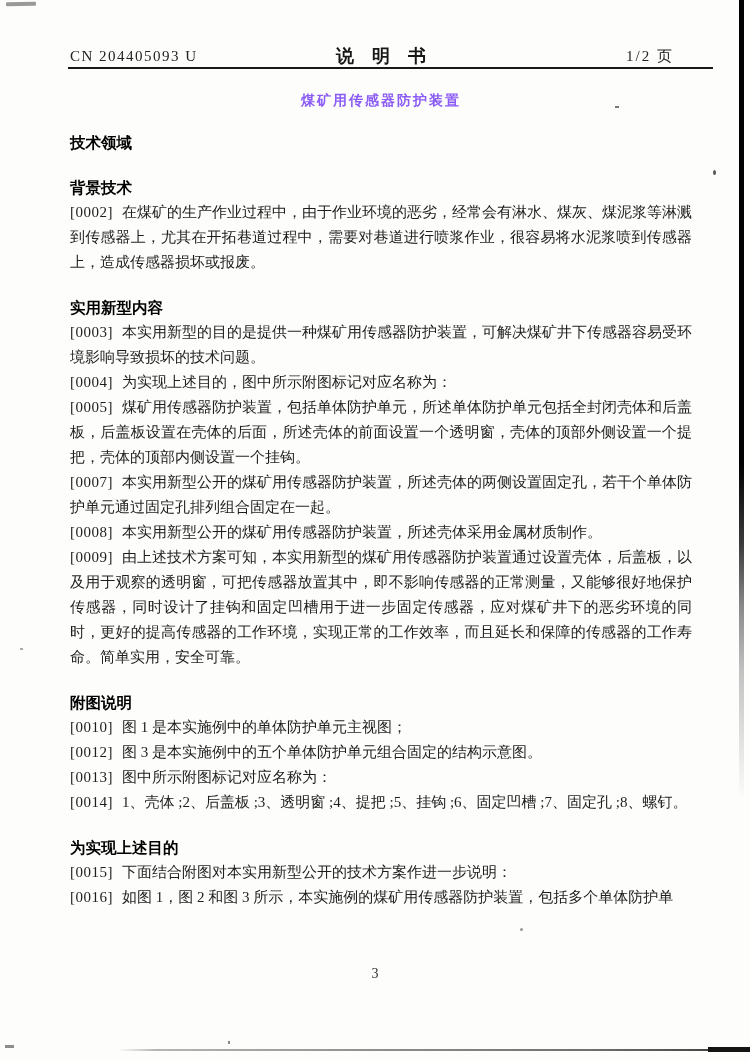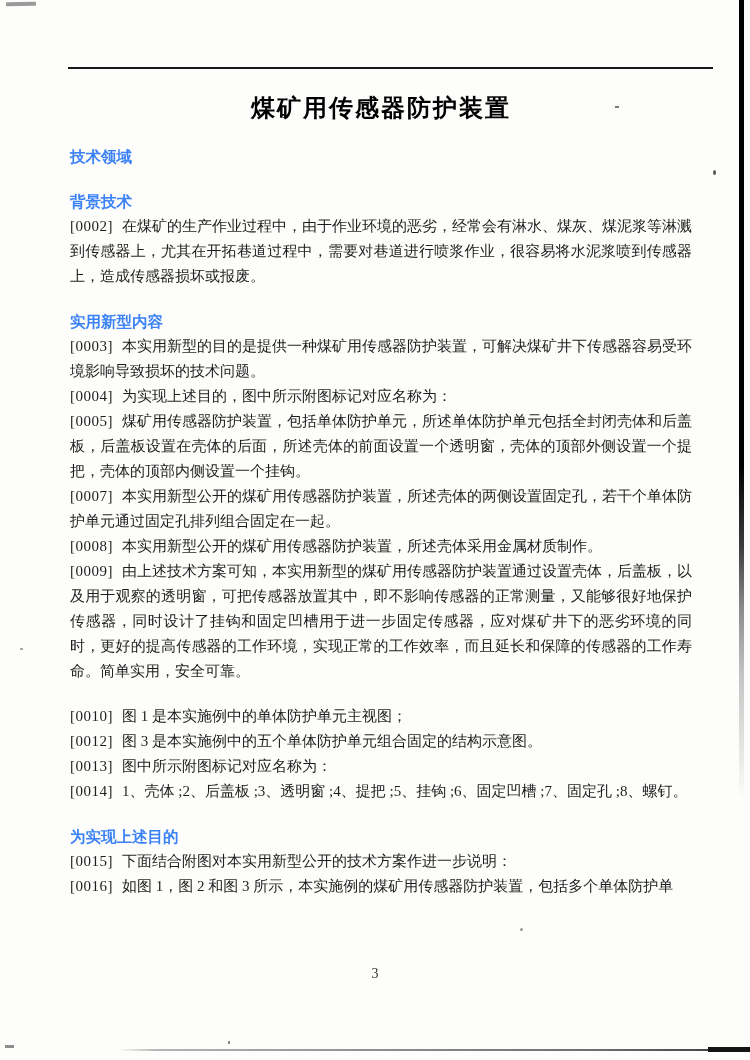--- a/index.html
+++ b/index.html
@@ -45,28 +45,28 @@
   }
 
   
   .content{
     position:absolute;top:86px;left:70px;width:622px;
   }
   .doc-title{
     margin:0;padding:6px 0 0 0;
     text-align:center;
     font-family:"Liberation Sans","DejaVu Sans",sans-serif;
-    font-weight:bold;font-size:24px;letter-spacing:2px;color:#000000;
+    font-weight:bold;font-size:14px;letter-spacing:2px;color:#8b5cf6;
   }
   .sections{margin-top:12px;}
   .section{margin-top:20px;}
   .section-heading{
     margin:0;padding:0;
     font-family:"Liberation Sans","DejaVu Sans",sans-serif;
-    font-weight:bold;font-size:15.5px;line-height:25px;color:#3b82f6;
+    font-weight:bold;font-size:15.5px;line-height:25px;color:#000000;
   }
   .para{
     margin:0;padding:0;
     font-size:15px;line-height:25px;
     text-align:justify;color:#1d1d1d;
   }
   .pnum{
     display:inline-block;width:52px;
     font-family:"Liberation Serif","DejaVu Serif",serif;
     letter-spacing:0.5px;
@@ -117,20 +117,25 @@
   <div class="artifact art-right-edge-line"></div>
   <div class="artifact art-bottom-line"></div>
   <div class="artifact art-bottom-line-end"></div>
   <div class="artifact art-bottom-left-mark"></div>
   <div class="artifact art-speck-1"></div>
   <div class="artifact art-speck-2"></div>
   <div class="artifact art-speck-3"></div>
   <div class="artifact art-speck-4"></div>
   <div class="artifact art-speck-5"></div>
 
+  <div class="header">
+    <span class="doc-number">CN 204405093 U</span>
+    <span class="doc-type">说明书</span>
+    <span class="page-indicator">1/2 页</span>
+  </div>
   <div class="header-rule"></div>
 
   <div class="content">
     <h1 class="doc-title">煤矿用传感器防护装置</h1>
     <div class="sections" id="sections">
         <div class="section">
           <h2 class="section-heading">技术领域</h2>
         </div>
         <div class="section">
           <h2 class="section-heading">背景技术</h2>
@@ -139,20 +144,21 @@
         <div class="section">
           <h2 class="section-heading">实用新型内容</h2>
           <p class="para"><span class="pnum">[0003]</span><span class="ptext">本实用新型的目的是提供一种煤矿用传感器防护装置，可解决煤矿井下传感器容易受环境影响导致损坏的技术问题。</span></p>
           <p class="para"><span class="pnum">[0004]</span><span class="ptext">为实现上述目的，图中所示附图标记对应名称为：</span></p>
           <p class="para"><span class="pnum">[0005]</span><span class="ptext">煤矿用传感器防护装置，包括单体防护单元，所述单体防护单元包括全封闭壳体和后盖板，后盖板设置在壳体的后面，所述壳体的前面设置一个透明窗，壳体的顶部外侧设置一个提把，壳体的顶部内侧设置一个挂钩。</span></p>
           <p class="para"><span class="pnum">[0007]</span><span class="ptext">本实用新型公开的煤矿用传感器防护装置，所述壳体的两侧设置固定孔，若干个单体防护单元通过固定孔排列组合固定在一起。</span></p>
           <p class="para"><span class="pnum">[0008]</span><span class="ptext">本实用新型公开的煤矿用传感器防护装置，所述壳体采用金属材质制作。</span></p>
           <p class="para"><span class="pnum">[0009]</span><span class="ptext">由上述技术方案可知，本实用新型的煤矿用传感器防护装置通过设置壳体，后盖板，以及用于观察的透明窗，可把传感器放置其中，即不影响传感器的正常测量，又能够很好地保护传感器，同时设计了挂钩和固定凹槽用于进一步固定传感器，应对煤矿井下的恶劣环境的同时，更好的提高传感器的工作环境，实现正常的工作效率，而且延长和保障的传感器的工作寿命。简单实用，安全可靠。</span></p>
         </div>
         <div class="section">
+          <h2 class="section-heading">附图说明</h2>
           <p class="para"><span class="pnum">[0010]</span><span class="ptext">图 1 是本实施例中的单体防护单元主视图；</span></p>
           <p class="para"><span class="pnum">[0012]</span><span class="ptext">图 3 是本实施例中的五个单体防护单元组合固定的结构示意图。</span></p>
           <p class="para"><span class="pnum">[0013]</span><span class="ptext">图中所示附图标记对应名称为：</span></p>
           <p class="para"><span class="pnum">[0014]</span><span class="ptext">1、壳体 ;2、后盖板 ;3、透明窗 ;4、提把 ;5、挂钩 ;6、固定凹槽 ;7、固定孔 ;8、螺钉。</span></p>
         </div>
         <div class="section">
           <h2 class="section-heading">为实现上述目的</h2>
           <p class="para"><span class="pnum">[0015]</span><span class="ptext">下面结合附图对本实用新型公开的技术方案作进一步说明：</span></p>
           <p class="para"><span class="pnum">[0016]</span><span class="ptext">如图 1，图 2 和图 3 所示，本实施例的煤矿用传感器防护装置，包括多个单体防护单</span></p>
         </div>

